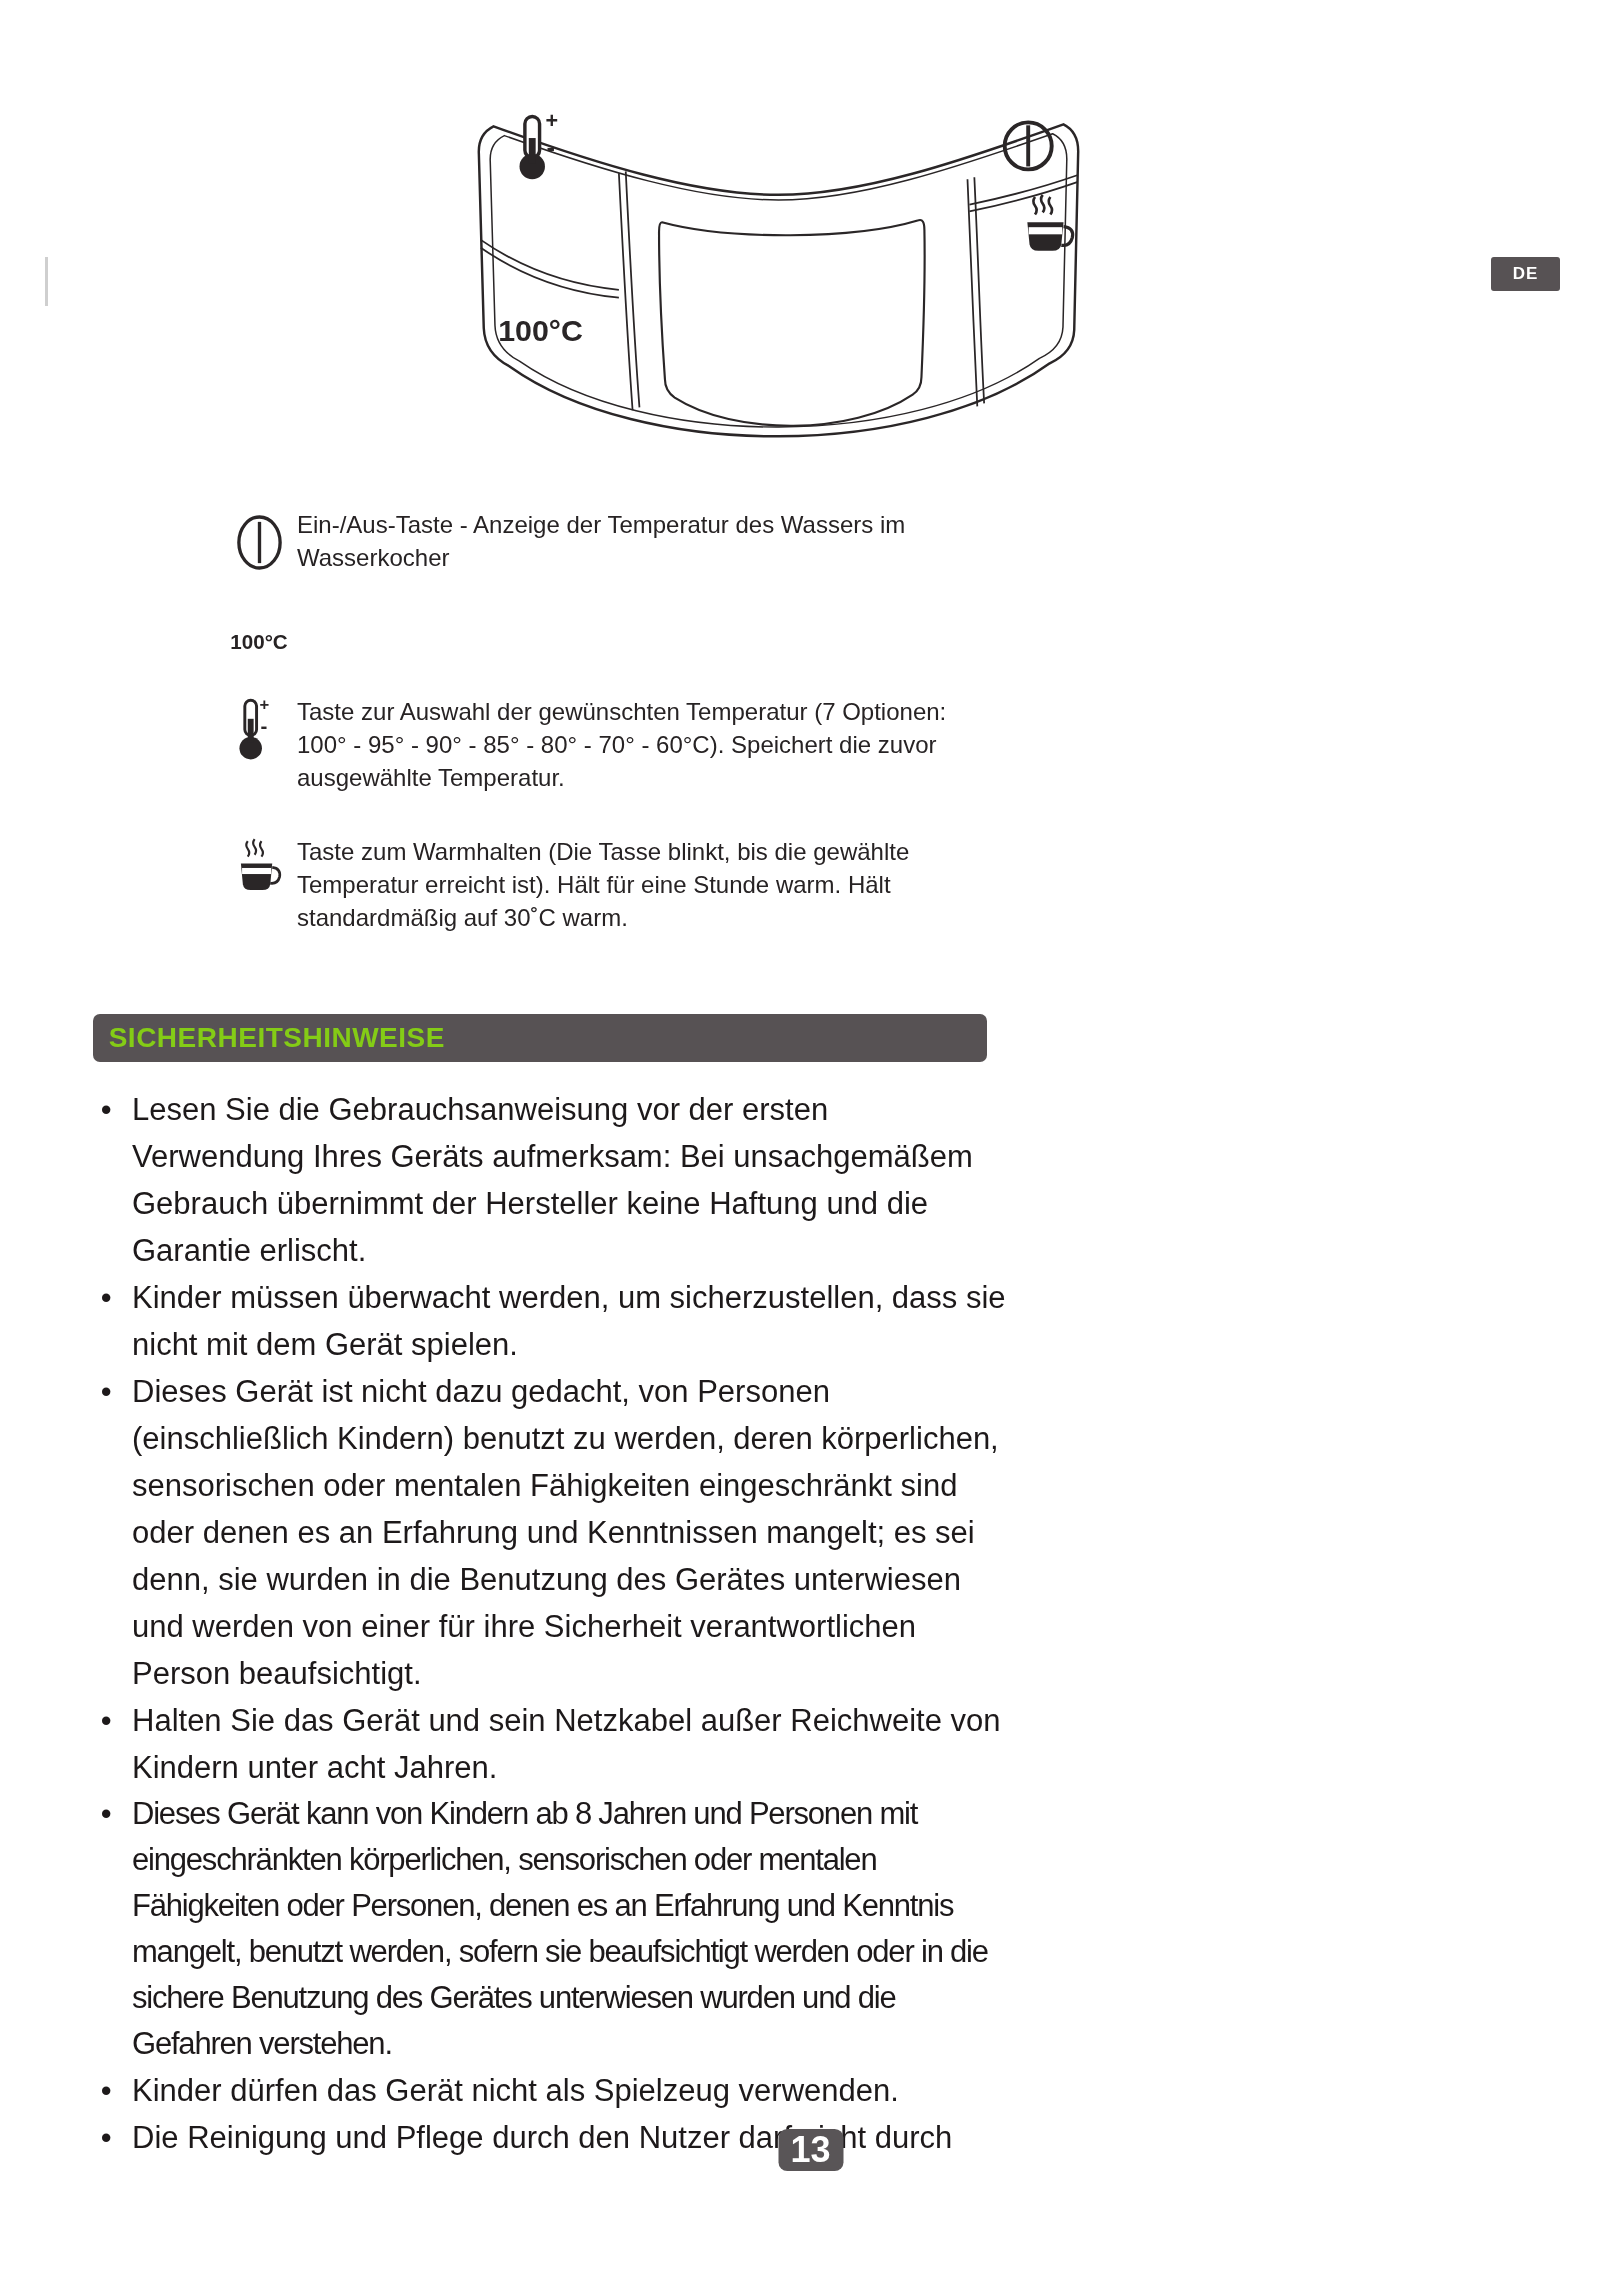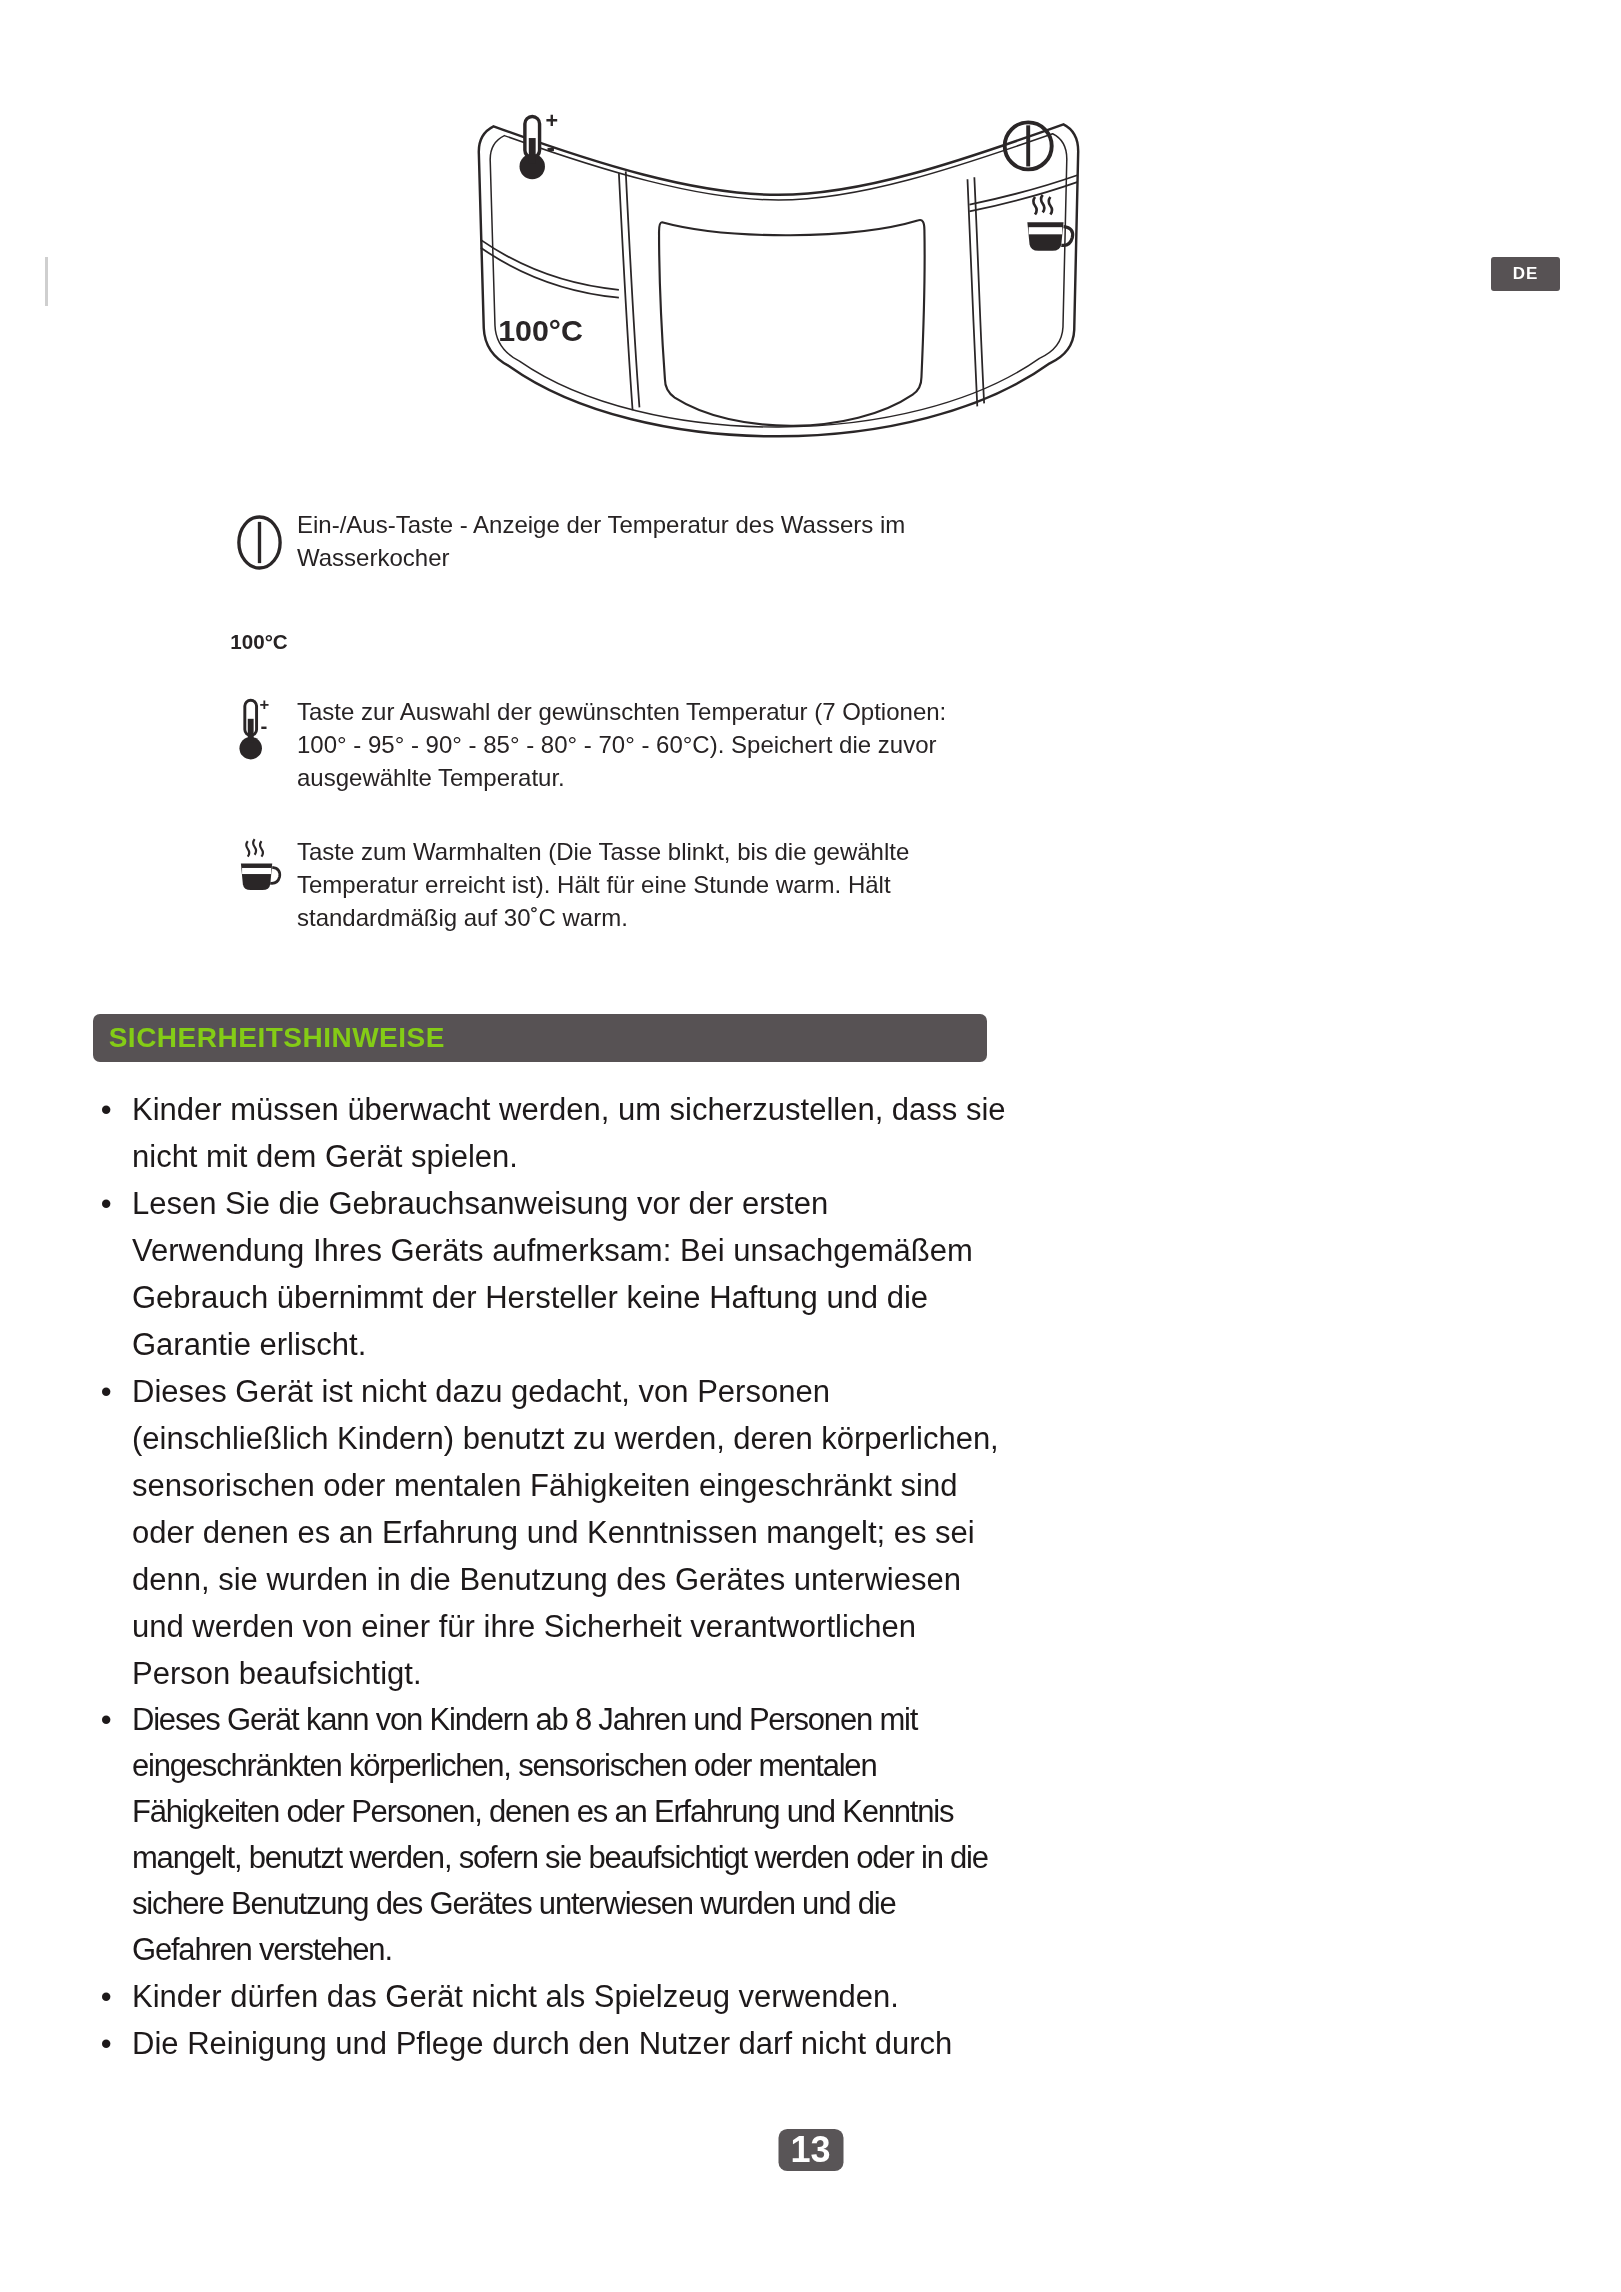--- a/index.html
+++ b/index.html
@@ -248,23 +248,24 @@
       <div class="legend-text">Taste zum Warmhalten (Die Tasse blinkt, bis die gewählte Temperatur erreicht ist). Hält für eine Stunde warm. Hält standardmäßig auf 30˚C warm.</div>
     </div>
 
   </div>
 
   <div class="section-bar">
     <span class="section-bar-title">SICHERHEITSHINWEISE</span>
   </div>
 
   <ul class="safety-list">
+    <li>Lesen Sie die Gebrauchsanweisung vor der ersten Verwendung Ihres Geräts aufmerksam: Bei unsachgemäßem Gebrauch übernimmt der Hersteller keine Haftung und die Garantie erlischt.</li>
     <li>Kinder müssen überwacht werden, um sicherzustellen, dass sie nicht mit dem Gerät spielen.</li>
-    <li>Lesen Sie die Gebrauchsanweisung vor der ersten Verwendung Ihres Geräts aufmerksam: Bei unsachgemäßem Gebrauch übernimmt der Hersteller keine Haftung und die Garantie erlischt.</li>
     <li>Dieses Gerät ist nicht dazu gedacht, von Personen (einschließlich Kindern) benutzt zu werden, deren körperlichen, sensorischen oder mentalen Fähigkeiten eingeschränkt sind oder denen es an Erfahrung und Kenntnissen mangelt; es sei denn, sie wurden in die Benutzung des Gerätes unterwiesen und werden von einer für ihre Sicherheit verantwortlichen Person beaufsichtigt.</li>
+    <li>Halten Sie das Gerät und sein Netzkabel außer Reichweite von Kindern unter acht Jahren.</li>
     <li class="tight">Dieses Gerät kann von Kindern ab 8 Jahren und Personen mit eingeschränkten körperlichen, sensorischen oder mentalen Fähigkeiten oder Personen, denen es an Erfahrung und Kenntnis mangelt, benutzt werden, sofern sie beaufsichtigt werden oder in die sichere Benutzung des Gerätes unterwiesen wurden und die Gefahren verstehen.</li>
     <li>Kinder dürfen das Gerät nicht als Spielzeug verwenden.</li>
     <li>Die Reinigung und Pflege durch den Nutzer darf nicht durch</li>
   </ul>
 
   <div class="page-badge">13</div>
 
 </div>
 
 

